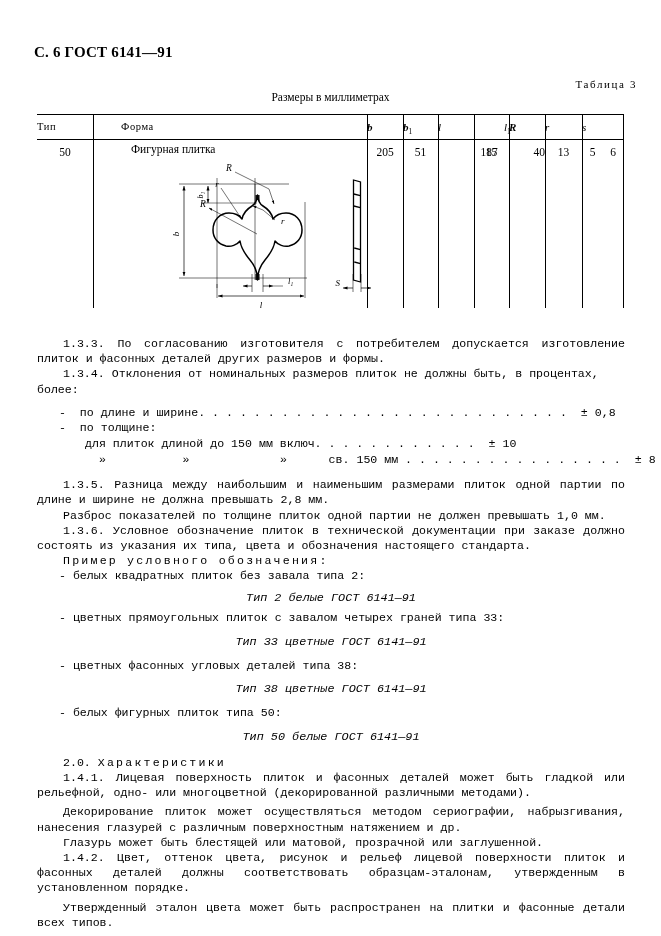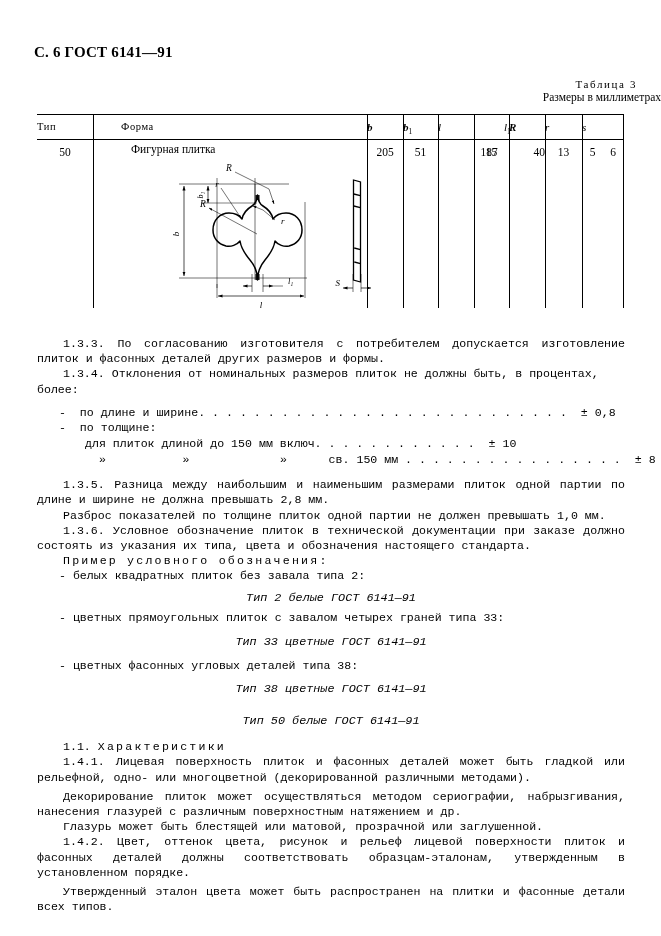--- a/index.html
+++ b/index.html
@@ -40,21 +40,21 @@
     font-size: 11px;
     letter-spacing: 1.6px;
     white-space: nowrap;
   }
 
   .units-line {
     position: absolute;
     left: 0;
     right: 0;
     top: 91px;
-    text-align: right;
+    text-align: center;
     font-size: 11.5px;
   }
 
   
   .tbl-wrap {
     position: absolute;
     left: 37px;
     top: 114px;
     width: 587px;
     height: 194px;
@@ -373,26 +373,27 @@
     <p class="example">Тип 2 белые ГОСТ 6141—91</p>
     <div class="gap4"></div>
     <p class="bullet-line">-  цветных прямоугольных плиток с завалом четырех граней типа 33:</p>
     <div class="gap8"></div>
     <p class="example">Тип 33 цветные ГОСТ 6141—91</p>
     <div class="gap8"></div>
     <p class="bullet-line">-  цветных фасонных угловых деталей типа 38:</p>
     <div class="gap8"></div>
     <p class="example">Тип 38 цветные ГОСТ 6141—91</p>
     <div class="gap8"></div>
+    <p class="bullet-line">-  белых фигурных плиток типа 50:</p>
     <div class="gap8"></div>
     <p class="example">Тип 50 белые ГОСТ 6141—91</p>
 
     <div class="gap10"></div>
 
-    <p class="para nojust"><span>1.1. </span><span class="spaced">Характеристики</span></p>
+    <p class="para nojust"><span>2.0. </span><span class="spaced">Характеристики</span></p>
 
     <p class="para">1.4.1. Лицевая поверхность плиток и фасонных деталей может быть гладкой или рельефной, одно- или многоцветной (декорированной различными методами).</p>
     <div class="gap4"></div>
     <p class="para">Декорирование плиток может осуществляться методом сериографии, набрызгивания, нанесения глазурей с различным поверхностным натяжением и др.</p>
     <p class="para nojust">Глазурь может быть блестящей или матовой, прозрачной или заглушенной.</p>
     <p class="para">1.4.2. Цвет, оттенок цвета, рисунок и рельеф лицевой поверхности плиток и фасонных деталей должны соответствовать образцам-эталонам, утвержденным в установленном порядке.</p>
     <div class="gap4"></div>
     <p class="para">Утвержденный эталон цвета может быть распространен на плитки и фасонные детали всех типов.</p>
   </div>
 

